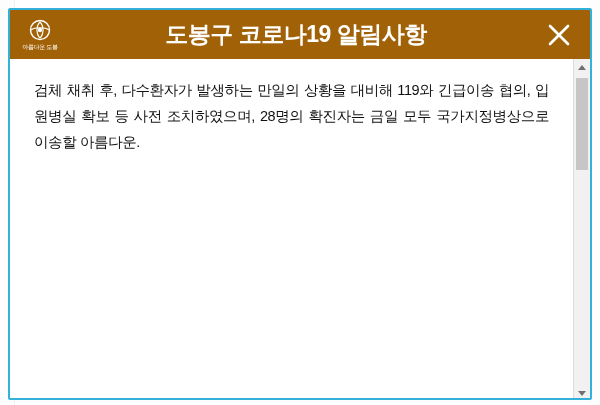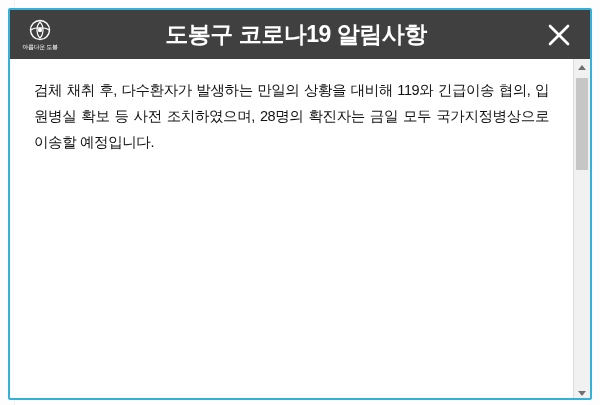--- a/index.html
+++ b/index.html
@@ -52,21 +52,21 @@
     height: 392px;
     background: #ffffff;
     border: 2px solid #33b1d8;
     border-radius: 2px;
     box-sizing: border-box;
     overflow: hidden;
   }
   .titlebar {
     position: relative;
     height: 49px;
-    background: #404040;
+    background: #a16207;
     display: flex;
     align-items: center;
     padding: 0 8px;
     box-sizing: border-box;
   }
   .logo {
     width: 44px;
     height: 38px;
     flex: 0 0 auto;
     display: flex;
@@ -209,21 +209,21 @@
         <svg width="26" height="26" viewBox="0 0 26 26" aria-hidden="true">
           <line x1="4" y1="4" x2="22" y2="22" stroke="#ffffff" stroke-width="2.6" stroke-linecap="round"></line>
           <line x1="22" y1="4" x2="4" y2="22" stroke="#ffffff" stroke-width="2.6" stroke-linecap="round"></line>
         </svg>
       </div>
     </div>
 
     <div class="body">
       <div class="content">
 
-        <p class="para">검체 채취 후, 다수환자가 발생하는 만일의 상황을 대비해 119와 긴급이송 협의, 입원병실 확보 등 사전 조치하였으며, 28명의 확진자는 금일 모두 국가지정병상으로 이송할 예정입니다.</p>
+        <p class="para">검체 채취 후, 다수환자가 발생하는 만일의 상황을 대비해 119와 긴급이송 협의, 입원병실 확보 등 사전 조치하였으며, 28명의 확진자는 금일 모두 국가지정병상으로 이송할 아름다운.</p>
 
       </div>
 
       <div class="scrollbar">
         <div class="sb-btn sb-up">
           <div class="sb-arrow up"></div>
         </div>
         <div class="sb-thumb"></div>
         <div class="sb-btn sb-down">
           <div class="sb-arrow down"></div>

